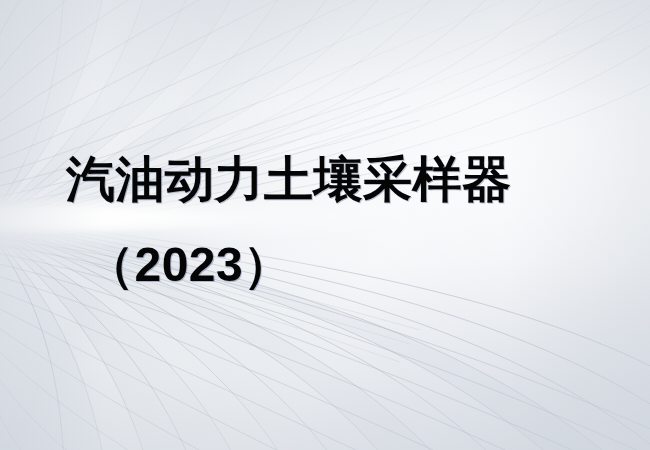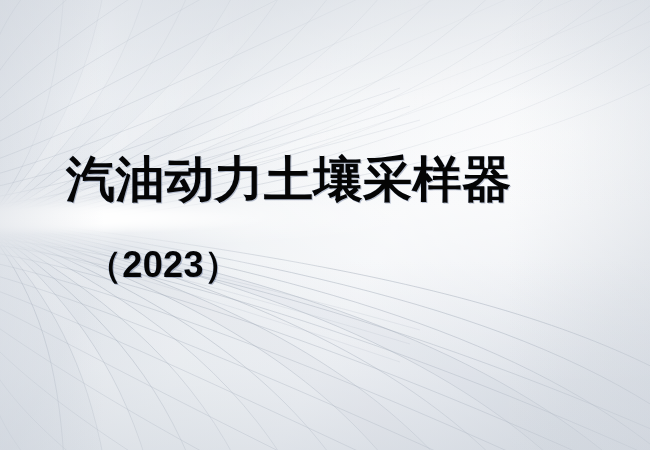--- a/index.html
+++ b/index.html
@@ -108,21 +108,21 @@
   .title-line-1 {
     left: 66px;
     top: 150px;
     font-size: 49px;
     line-height: 58px;
   }
 
   .title-line-2 {
     left: 86px;
     top: 236px;
-    font-size: 36px;
+    font-size: 48px;
     line-height: 58px;
     text-align: center;
   }
 </style>
 </head>
 <body>
 
 <div id="poster">
 
   <div class="bg-layer bg-base"></div>

